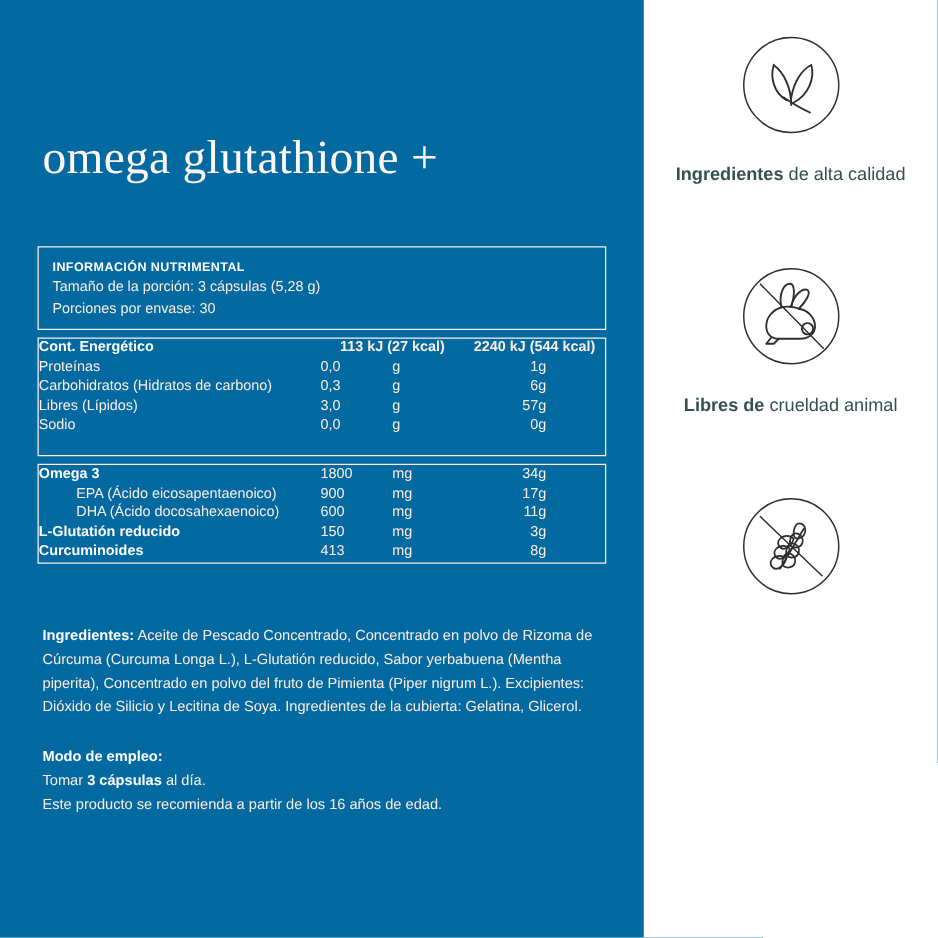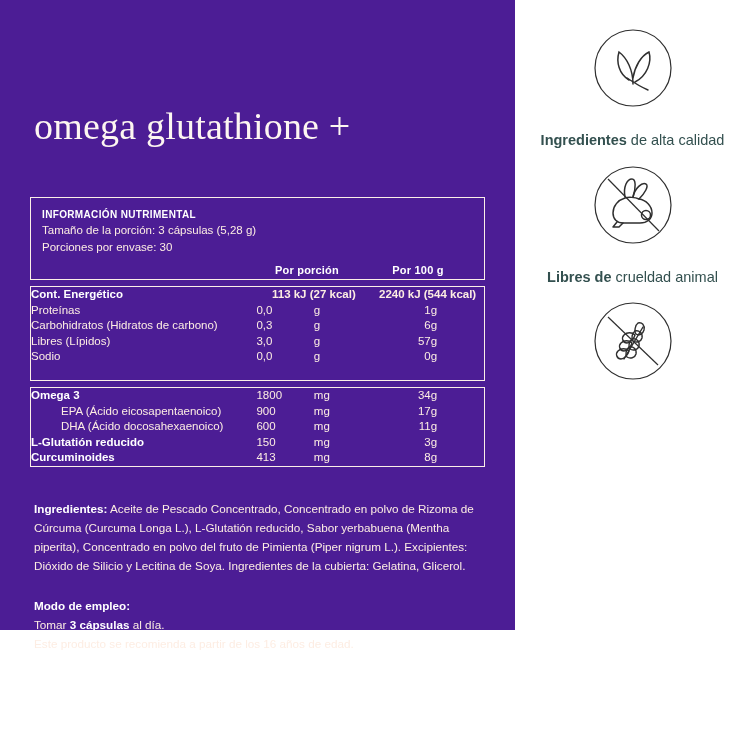--- a/index.html
+++ b/index.html
@@ -12,22 +12,22 @@
 
   body {
     font-family: "Liberation Sans", sans-serif;
     background: #ffffff;
     display: flex;
   }
 
   
   .left-panel {
     width: 515px;
-    height: 630px;
-    background: #4c1d95;
+    height: 750px;
+    background: #0369a1;
     position: relative;
     flex: 0 0 515px;
   }
 
   .product-title {
     position: absolute;
     left: 34px;
     top: 104px;
     font-family: "Liberation Serif", serif;
     font-size: 38px;
@@ -134,20 +134,21 @@
   
   .right-panel {
     width: 235px;
     height: 750px;
     background: #FFFFFF;
     flex: 0 0 235px;
     display: flex;
     flex-direction: column;
     align-items: center;
     padding-top: 18px;
+    gap: 48px;
   }
 
   .feature {
     width: 100%;
     display: flex;
     flex-direction: column;
     align-items: center;
   }
   #feature-0 { margin-bottom: 4px; }
   #feature-1 { margin-bottom: 4px; }
@@ -176,25 +177,20 @@
 
   <div class="product-title">omega glutathione +</div>
 
   <div class="nutri-wrap">
 
     <div class="nbox">
       <div class="nbox-head">
         <div class="nutri-heading">INFORMACIÓN NUTRIMENTAL</div>
         <div class="nutri-sub">Tamaño de la porción: 3 cápsulas (5,28 g)</div>
         <div class="nutri-sub">Porciones por envase: 30</div>
-      </div>
-      <div class="col-heads">
-        <div class="spacer"></div>
-        <div class="ch ch1">Por porción</div>
-        <div class="ch ch2">Por 100 g</div>
       </div>
     </div>
 
     <div class="nbox">
       <table class="ntab">
         <tbody id="macros-body">
             <tr class="tpad-top">
               <td class="label b">Cont. Energético</td>
               <td class="energy1" colspan="2">113 kJ (27 kcal)</td>
               <td class="energy2" colspan="2">2240 kJ (544 kcal)</td>

